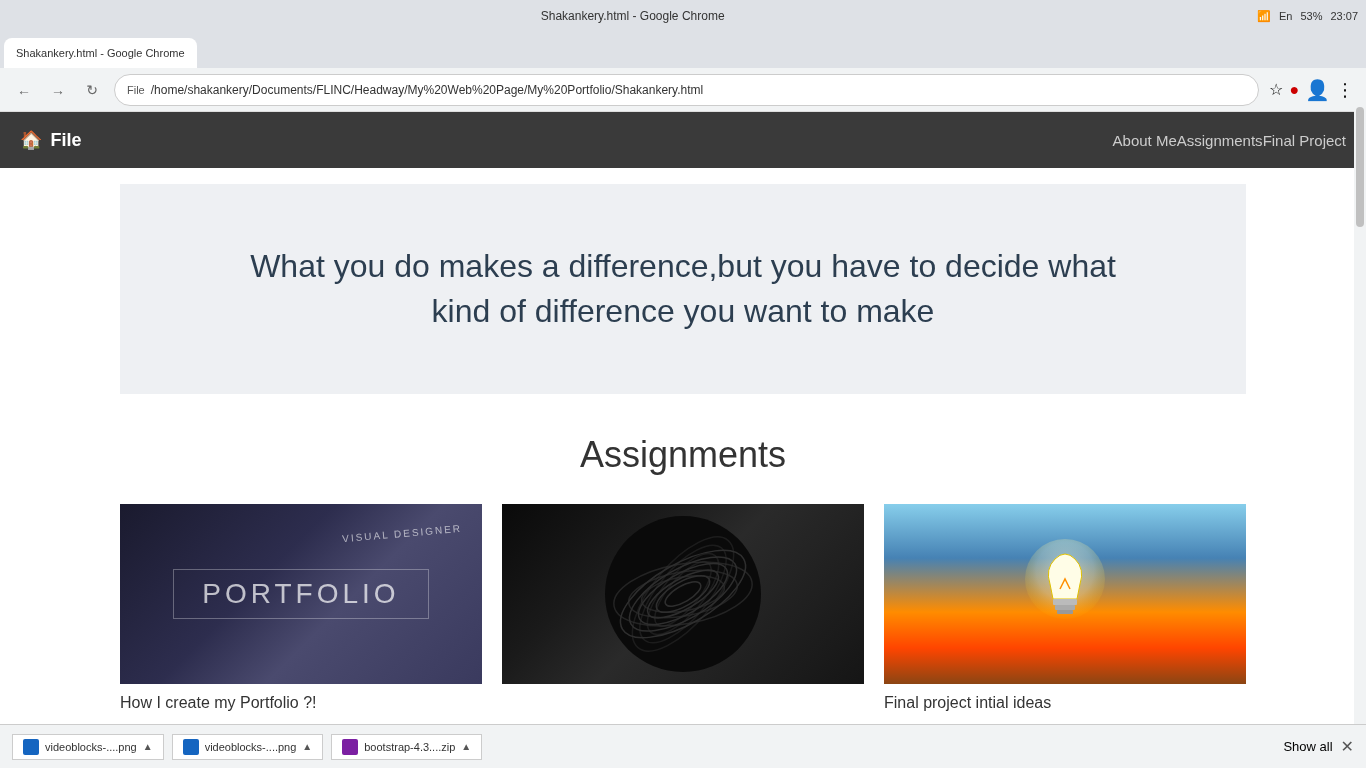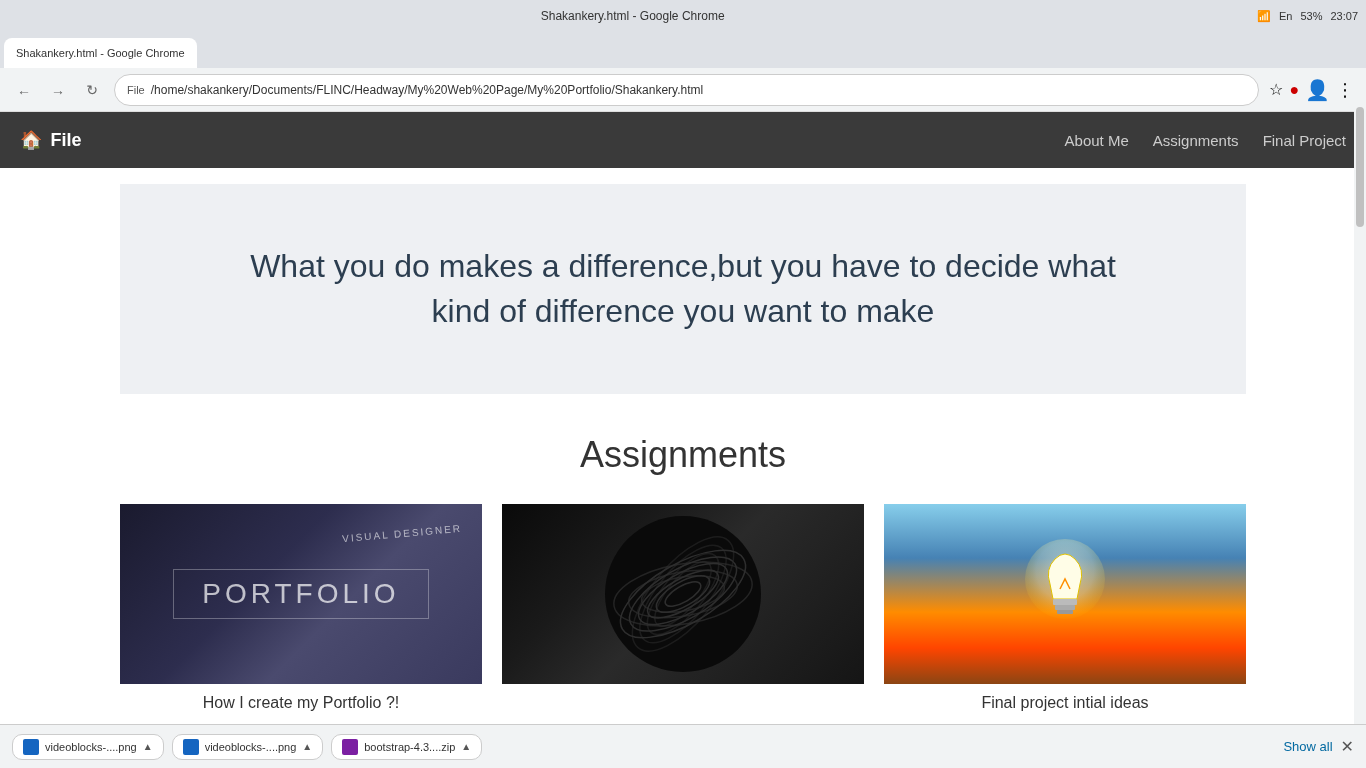--- a/index.html
+++ b/index.html
@@ -110,21 +110,20 @@
       gap: 8px;
       color: #fff;
       font-size: 18px;
       font-weight: bold;
     }
     .home-icon {
       font-size: 18px;
     }
     .site-navbar-links {
       display: flex;
-      gap: 24px;
     }
     .site-navbar-links a {
       color: #ccc;
       text-decoration: none;
       font-size: 15px;
     }
 
     
     .hero {
       background: #eef0f3;
@@ -211,21 +210,21 @@
       display: flex;
       align-items: center;
       justify-content: center;
       height: 180px;
     }
     .lightbulb-svg {
       width: 100px;
       height: 120px;
     }
     .card-title {
-      text-align: center;
+      text-align: left;
       font-size: 16px;
       color: #333;
       padding: 10px 0 4px;
     }
 
     
     .downloads-bar {
       position: fixed;
       bottom: 0;
       left: 0;
@@ -238,21 +237,21 @@
       padding: 0 12px;
       gap: 8px;
       z-index: 1000;
     }
     .download-item {
       display: flex;
       align-items: center;
       gap: 6px;
       background: #fff;
       border: 1px solid #ccc;
-      border-radius: 10px;
+      border-radius: 0;
       padding: 4px 10px;
       font-size: 11px;
       color: #333;
       max-width: 200px;
     }
     .download-icon {
       width: 16px;
       height: 16px;
       border-radius: 2px;
       flex-shrink: 0;
@@ -265,21 +264,21 @@
     }
     .download-arrow {
       font-size: 10px;
       color: #555;
     }
     .downloads-spacer { flex: 1; }
     .show-all-btn {
       background: none;
       border: none;
       font-size: 13px;
-      color: #0369a1;
+      color: #000000;
       cursor: pointer;
       font-weight: 500;
     }
     .close-downloads {
       background: none;
       border: none;
       font-size: 16px;
       cursor: pointer;
       color: #555;
     }

